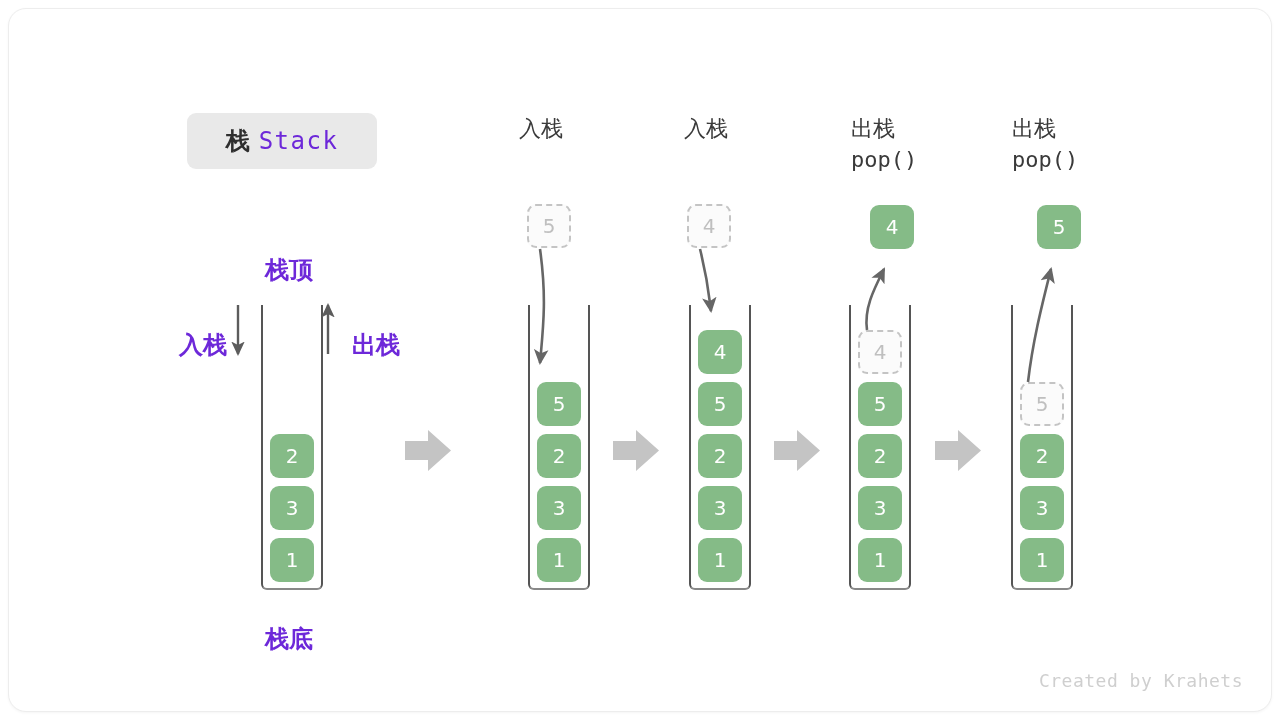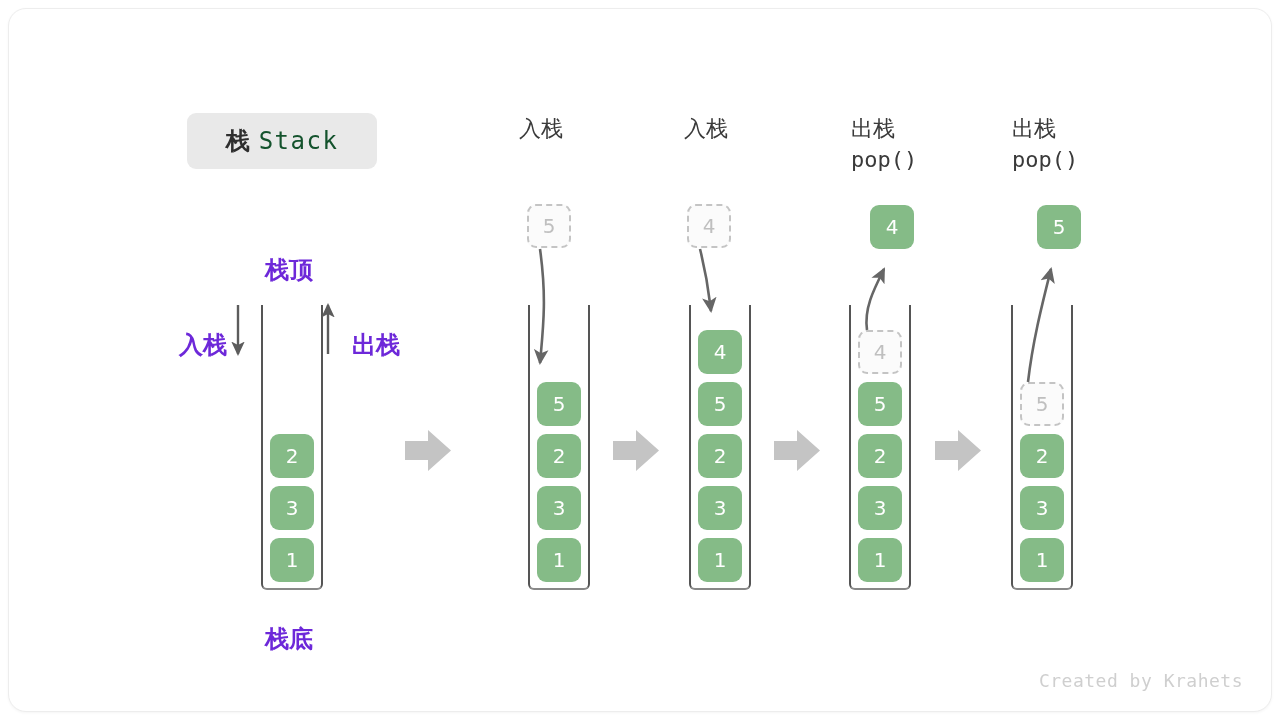--- a/index.html
+++ b/index.html
@@ -45,21 +45,21 @@
   #title-chip .t-cn {
     font-family: "DejaVu Sans", sans-serif;
     font-weight: bold;
     font-size: 24px;
     color: #2e2e2e;
     letter-spacing: 1px;
   }
   #title-chip .t-en {
     font-family: "DejaVu Sans Mono", monospace;
     font-size: 24px;
-    color: #14532d;
+    color: #6d28d9;
     margin-left: 8px;
     letter-spacing: 1.5px;
     text-align: right;
   }
 
   
   .cn-label {
     position: absolute;
     font-family: "DejaVu Sans", sans-serif;
     font-weight: bold;

